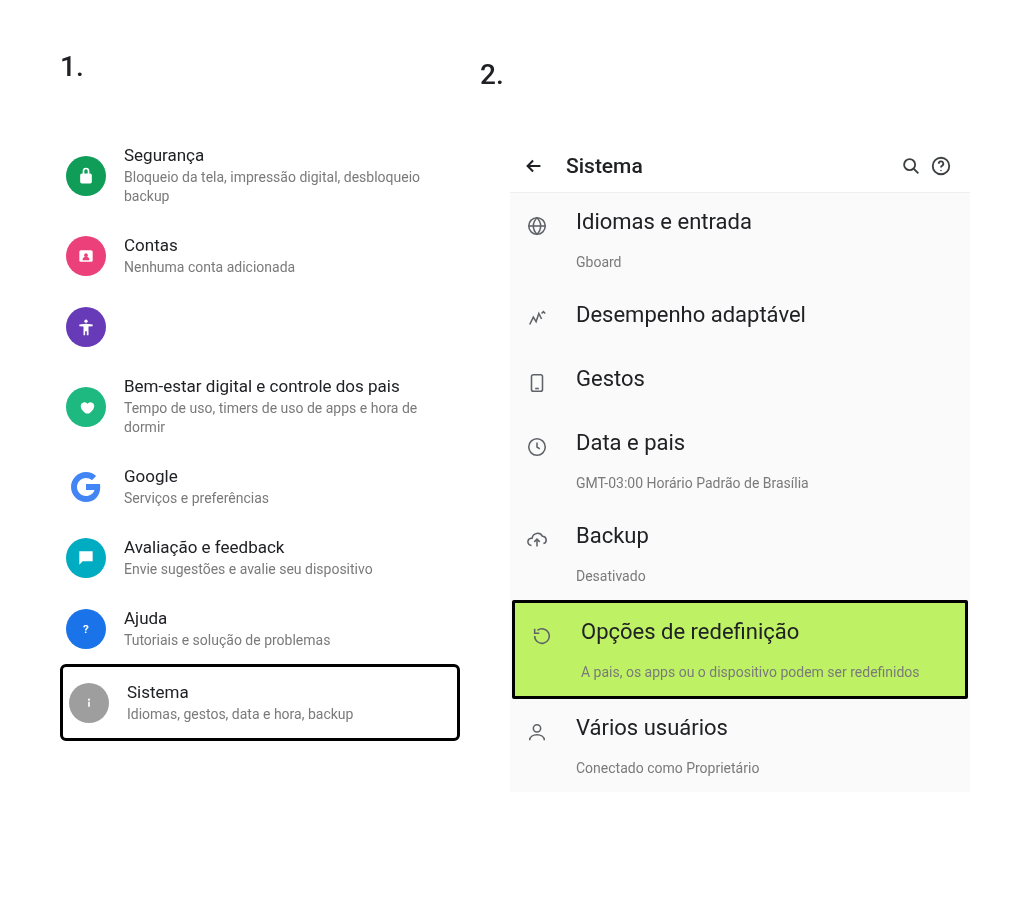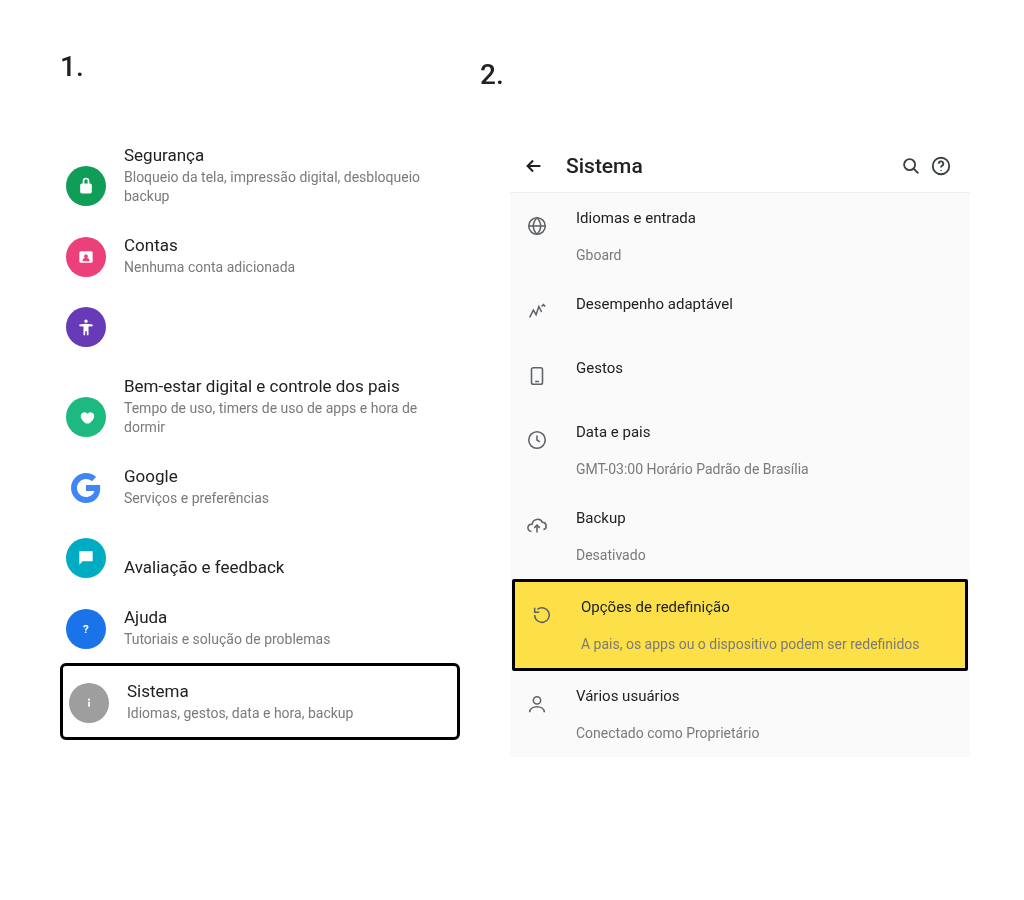--- a/index.html
+++ b/index.html
@@ -21,21 +21,21 @@
 
   .panel {
     position: absolute;
     background: #fff;
   }
   .panel-left { top: 130px; left: 60px; width: 400px; }
   .panel-right { top: 140px; left: 510px; width: 460px; background: #fafafa; }
 
   .settings-item {
     display: flex;
-    align-items: flex-end;
+    align-items: center;
     padding: 14px 10px 14px 6px;
     cursor: pointer;
   }
   .settings-item .icon-wrap {
     width: 40px;
     height: 40px;
     border-radius: 50%;
     display: flex;
     align-items: center;
     justify-content: center;
@@ -75,26 +75,26 @@
     height: 30px;
     display: flex;
     align-items: center;
     justify-content: center;
     flex: 0 0 30px;
     margin-right: 24px;
     margin-top: 2px;
     color: #5f6368;
   }
   .sys-item .text-wrap { flex:1; }
-  .sys-item .title { font-size: 15px; color:#202124; }
+  .sys-item .title { font-size: 22px; color:#202124; }
   .sys-item .subtitle { font-size: 14px; color:#7a7a7a; margin-top:20px; }
 
   .sys-highlight {
     border: 3px solid #000;
-    background: #fde047;
+    background: #bef264;
     border-radius: 2px;
     margin: 0 2px;
   }
 
   svg { display:block; }
 </style>
 </head>
 <body>
 
 <div class="step-label step1-label">1.</div>
@@ -162,20 +162,21 @@
   </div>
 
   <div class="settings-item">
     <div class="icon-wrap" style="background:#00acc1">
       <svg width="20" height="20" viewBox="0 0 24 24" fill="#fff">
           <path d="M4 4h16v12H8l-4 4V4zm7 3h2v4h-2V7zm0 5h2v2h-2v-2z"></path>
         </svg>
     </div>
     <div class="text-wrap">
       <div class="title">Avaliação e feedback</div>
+      <div class="subtitle">Envie sugestões e avalie seu dispositivo</div>
     </div>
   </div>
 
   <div class="settings-item">
     <div class="icon-wrap" style="background:#1a73e8">
       <svg width="20" height="20" viewBox="0 0 24 24" fill="#fff">
           <circle cx="12" cy="12" r="10" fill="#1a73e8"></circle>
           <text x="12" y="17" text-anchor="middle" font-size="14" font-weight="bold" fill="#fff">?</text>
         </svg>
     </div>

